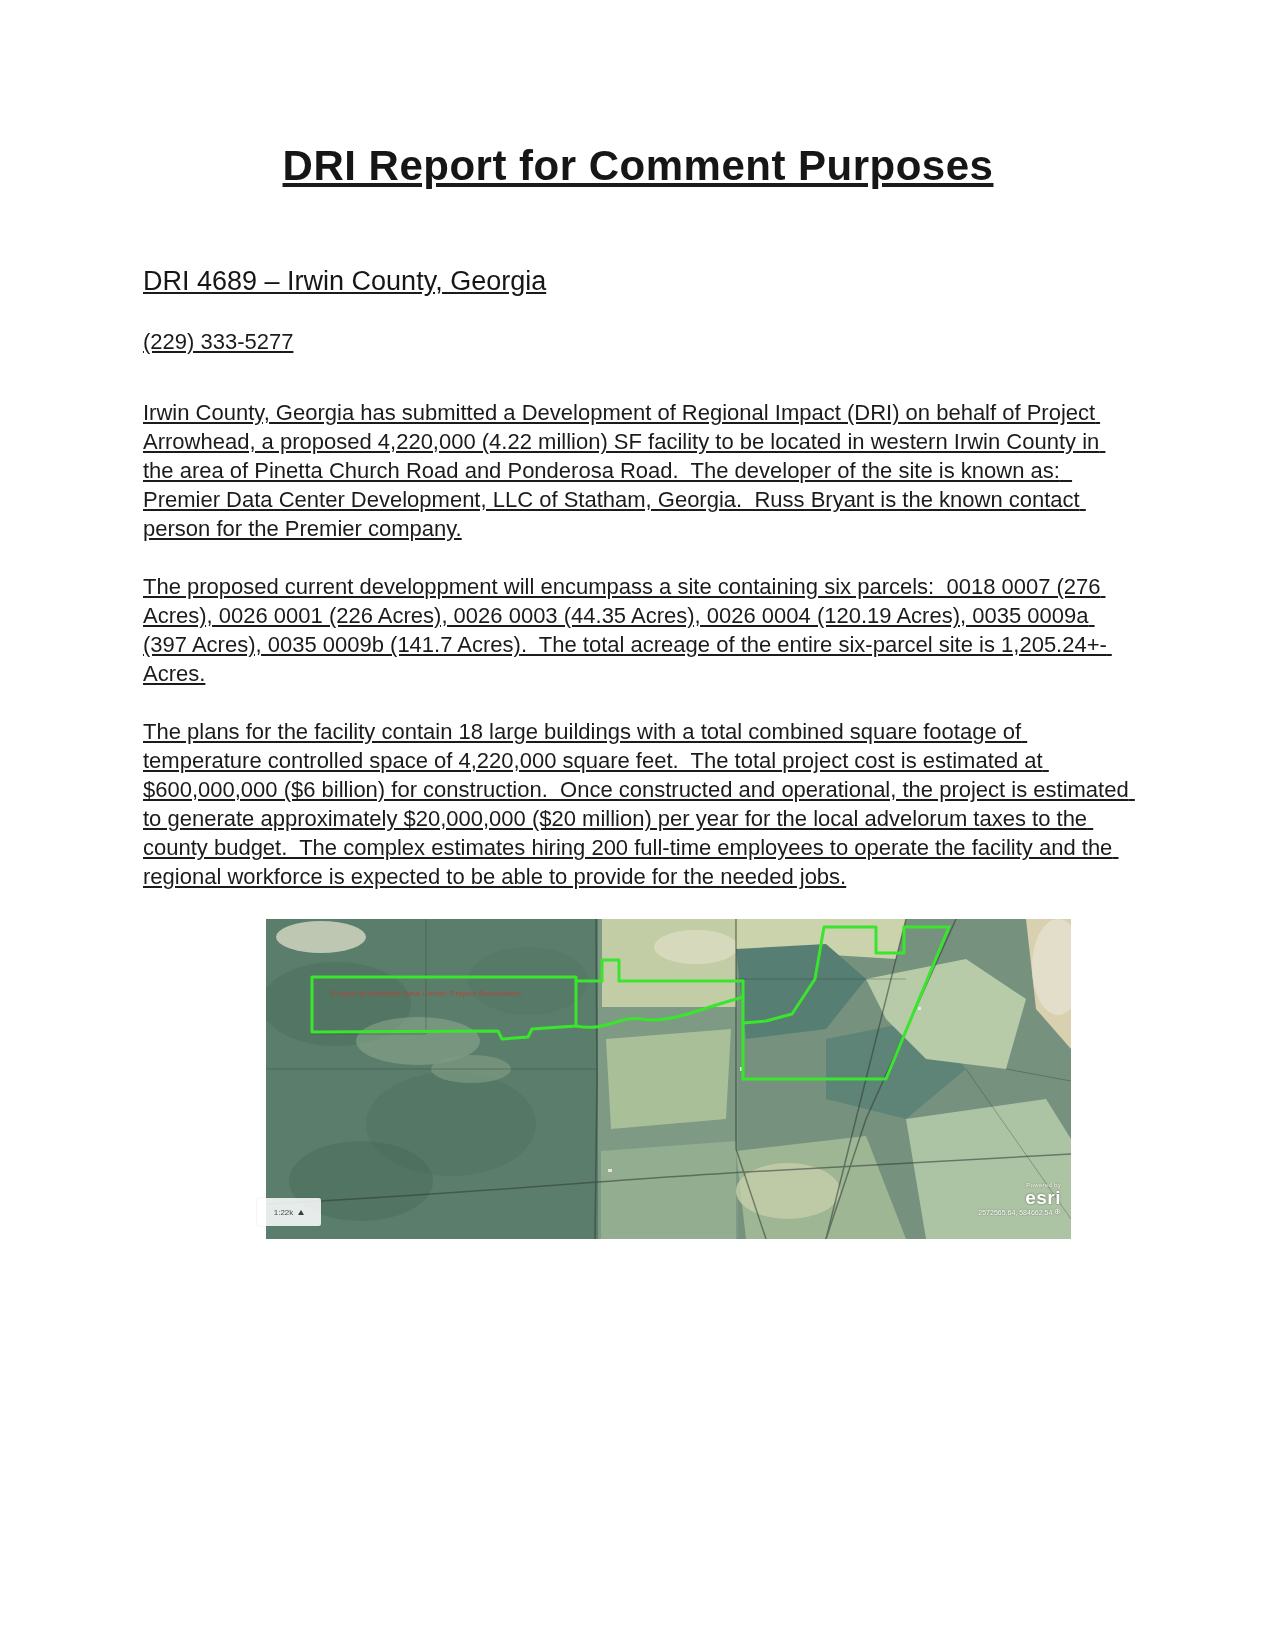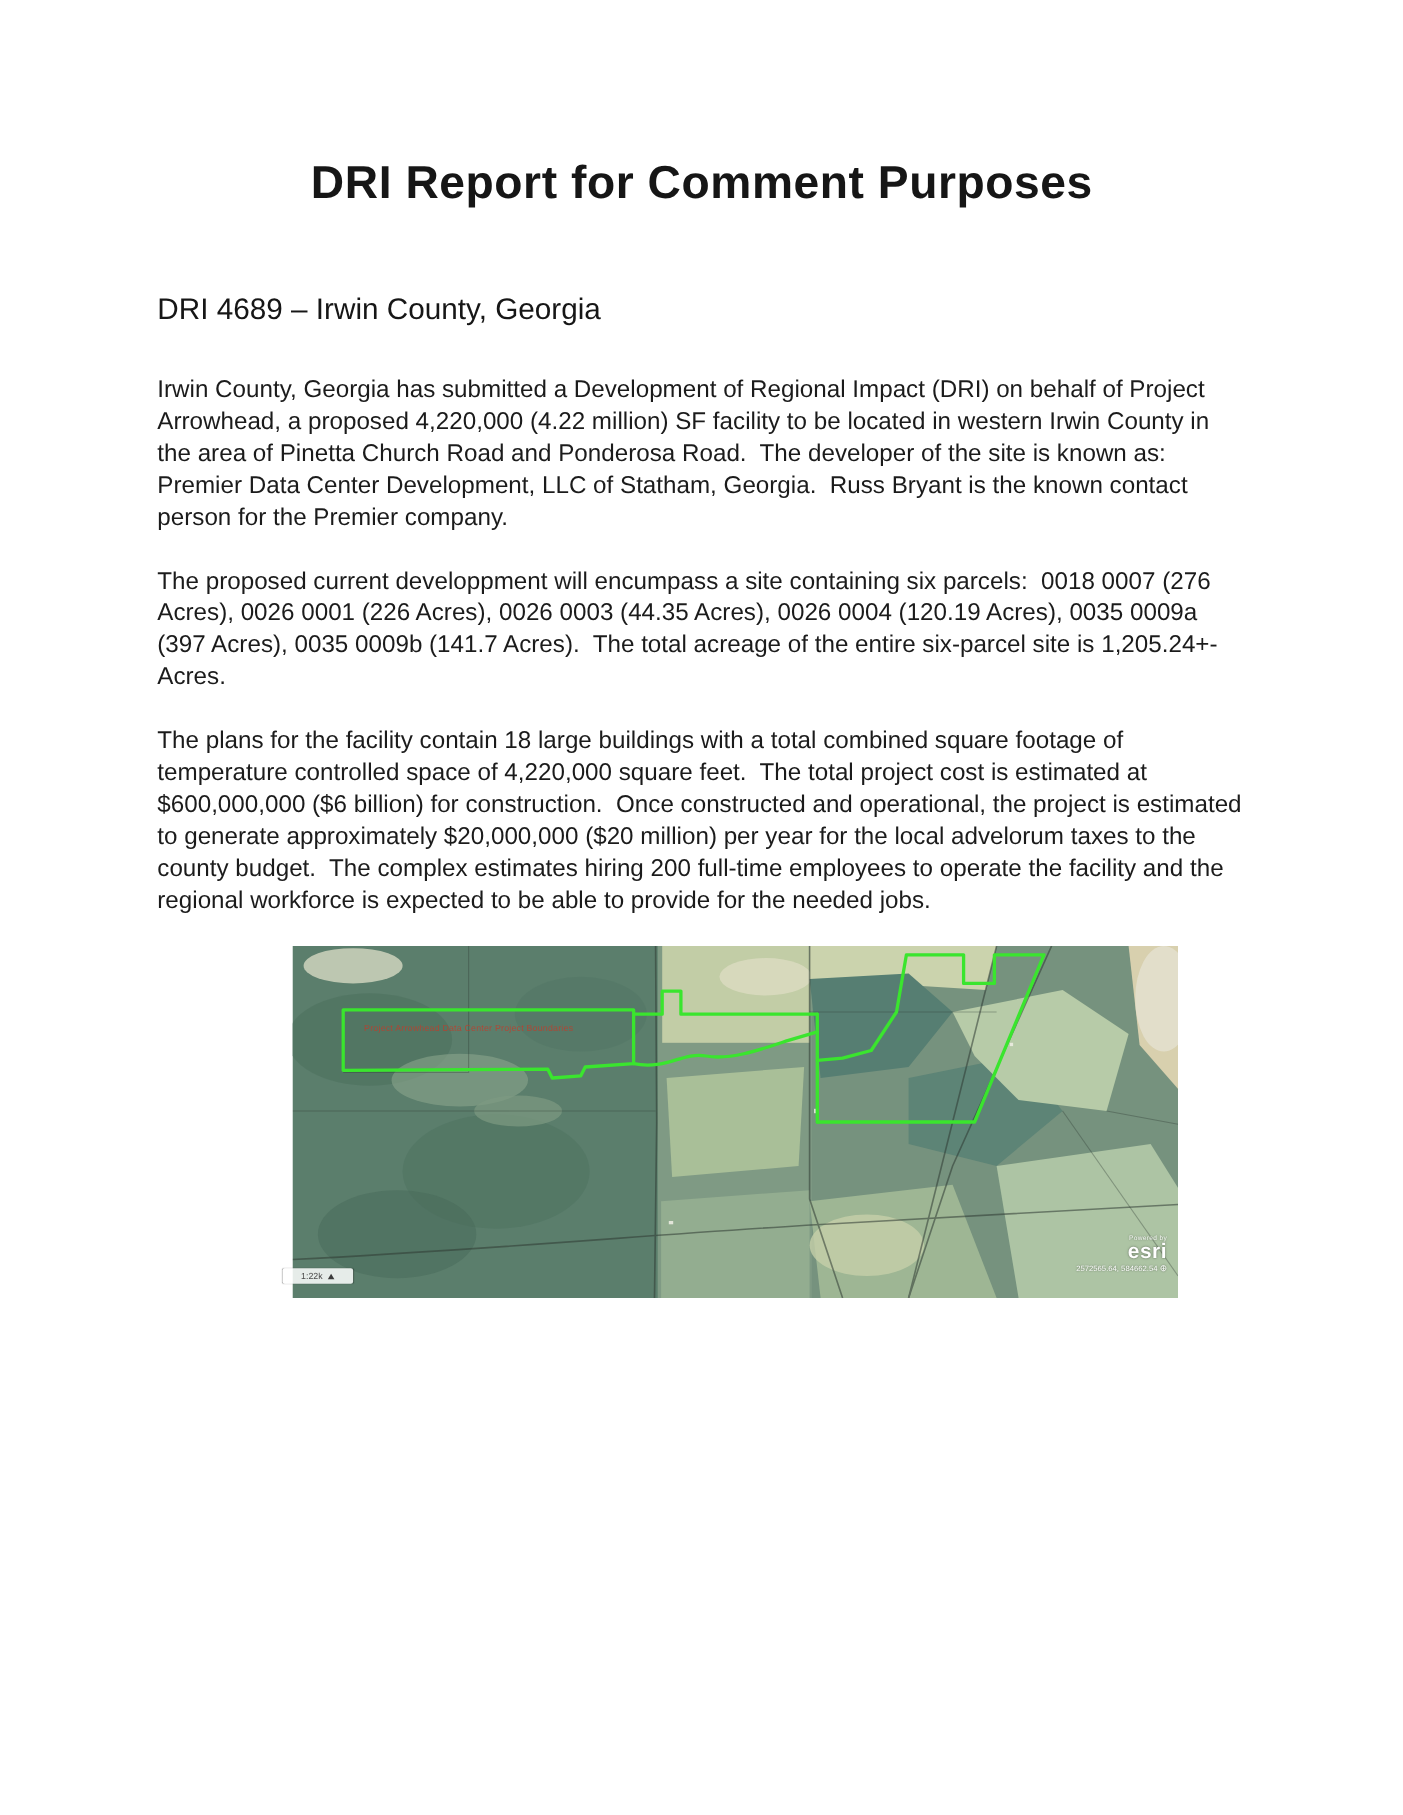--- a/index.html
+++ b/index.html
@@ -5,20 +5,21 @@
   html,body{margin:0;padding:0;background:#ffffff;}
   .page{
     position:relative;
     width:1275px;height:1650px;
     background:#ffffff;
     font-family:"Liberation Sans",sans-serif;
     color:#1b1b1b;
     overflow:hidden;
     box-sizing:border-box;
     padding:0 142px 0 143px;
+    text-decoration:underline;
   }
   .doc-title{
     margin:142px 0 0 0;
     font-size:42px;
     font-weight:700;
     text-align:center;
     letter-spacing:0.5px;
     color:#161616;
   }
   .doc-heading{
@@ -58,21 +59,21 @@
     left:88px;top:70px;
     font-size:8px;
     color:#c23c2a;
     opacity:.8;
     letter-spacing:.2px;
     white-space:nowrap;
   }
   .scale-pill{
     position:absolute;
     left:14px;bottom:13px;
-    width:64px;height:14px;
+    width:64px;height:28px;
     background:rgba(255,255,255,.85);
     border-radius:2px;
     display:flex;align-items:center;justify-content:center;gap:5px;
     box-shadow:0 0 1px rgba(0,0,0,.4);
   }
   .scale-text{font-size:8px;color:#4a4a4a;filter:blur(.3px);}
   .scale-arrow{
     width:0;height:0;
     border-left:3px solid transparent;
     border-right:3px solid transparent;
@@ -105,20 +106,21 @@
 </head>
 <body>
 
 <div class="page">
 
   <h1 class="doc-title">DRI Report for Comment Purposes</h1>
 
   <h2 class="doc-heading">DRI 4689 – Irwin County, Georgia</h2>
 
   <div class="contact-block">
+    <div class="contact-line">(229) 333-5277</div>
   </div>
 
   <p class="body-paragraph para-first">Irwin County, Georgia has submitted a Development of Regional Impact (DRI) on behalf of Project Arrowhead, a proposed 4,220,000 (4.22 million) SF facility to be located in western Irwin County in the area of Pinetta Church Road and Ponderosa Road.  The developer of the site is known as:  Premier Data Center Development, LLC of Statham, Georgia.  Russ Bryant is the known contact person for the Premier company.</p>
   <p class="body-paragraph">The proposed current developpment will encumpass a site containing six parcels:  0018 0007 (276 Acres), 0026 0001 (226 Acres), 0026 0003 (44.35 Acres), 0026 0004 (120.19 Acres), 0035 0009a (397 Acres), 0035 0009b (141.7 Acres).  The total acreage of the entire six-parcel site is 1,205.24+- Acres.</p>
   <p class="body-paragraph">The plans for the facility contain 18 large buildings with a total combined square footage of temperature controlled space of 4,220,000 square feet.  The total project cost is estimated at $600,000,000 ($6 billion) for construction.  Once constructed and operational, the project is estimated to generate approximately $20,000,000 ($20 million) per year for the local advelorum taxes to the county budget.  The complex estimates hiring 200 full-time employees to operate the facility and the regional workforce is expected to be able to provide for the needed jobs.</p>
 
   <figure class="map-figure" style="margin-block:28px 0;margin-inline:100px 0;">
     <div class="map-wrap">
       <svg width="805" height="320" viewBox="0 0 805 320" xmlns="http://www.w3.org/2000/svg">
 

